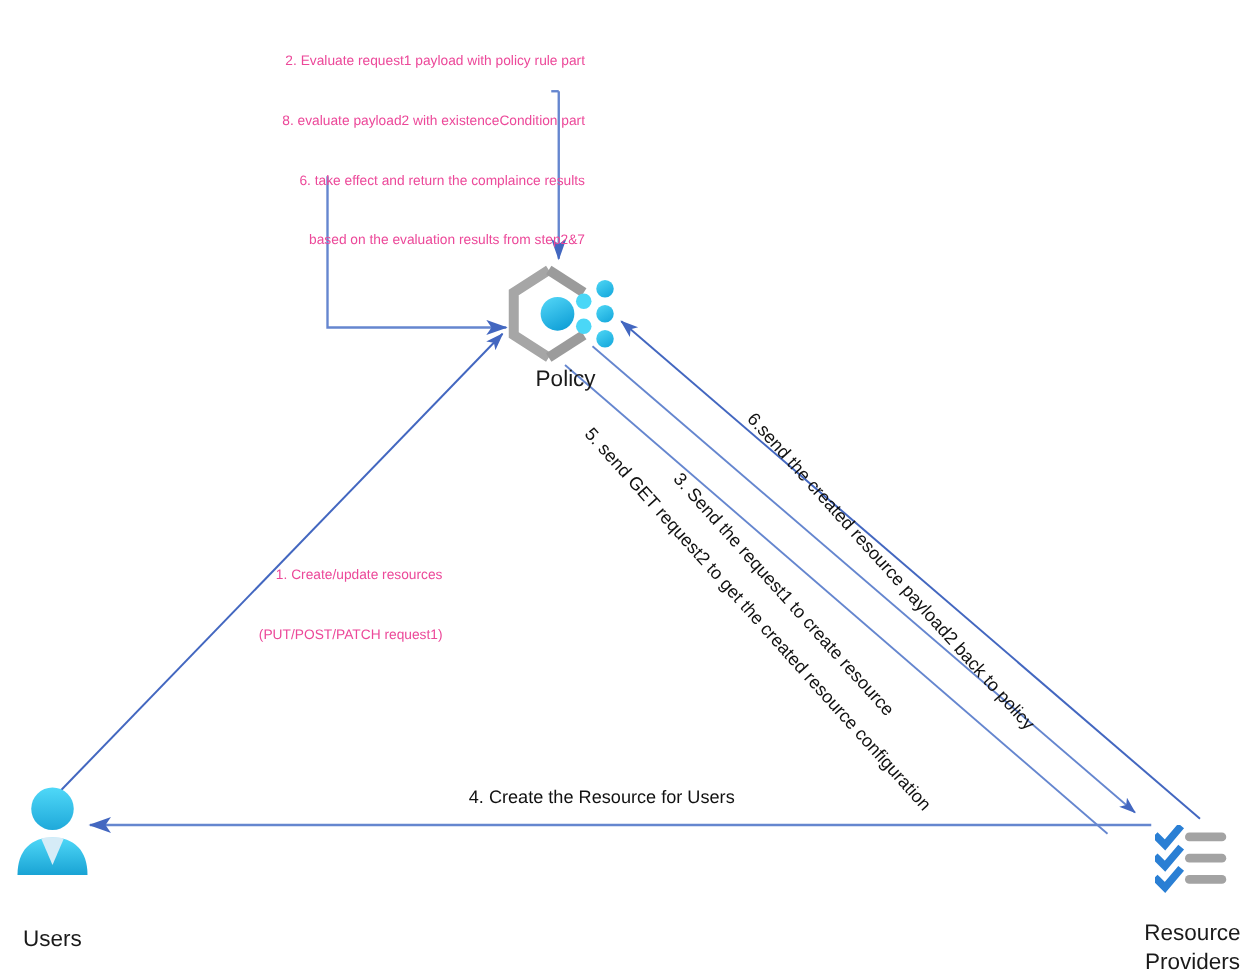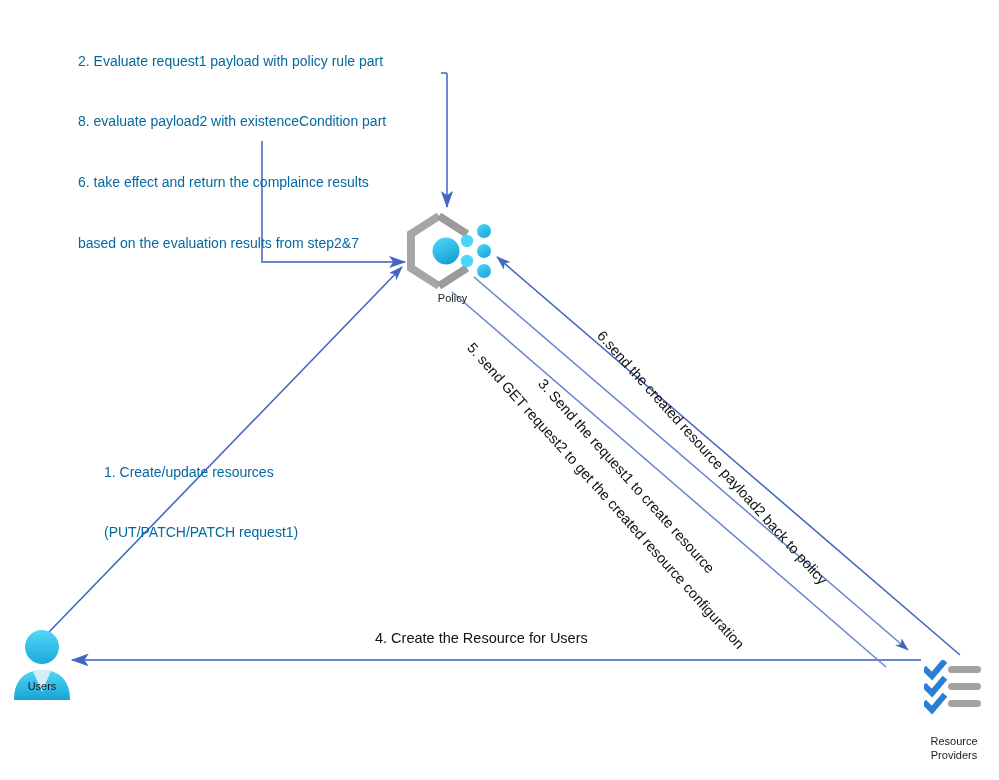--- a/index.html
+++ b/index.html
@@ -20,36 +20,36 @@
   svg.edges {
     position: absolute;
     left: 0;
     top: 0;
     width: 999px;
     height: 780px;
     pointer-events: none;
   }
   .note {
     position: absolute;
-    font-size: 14px;
-    color: #0369a1;
+    font-size: 11px;
+    color: #ec4899;
     line-height: 1.45;
     white-space: pre;
-    text-align: left;
+    text-align: right;
   }
   .edge-label {
     position: absolute;
     font-size: 14.5px;
     color: #111111;
     white-space: nowrap;
     transform-origin: 0 50%;
   }
   .node-label {
     position: absolute;
-    font-size: 11px;
+    font-size: 18px;
     color: #1a1a1a;
     text-align: center;
     line-height: 1.25;
   }
   .icon {
     position: absolute;
   }
   
   .policy-icon { left: 405px; top: 212px; width: 95px; height: 78px; }
   
@@ -103,21 +103,21 @@
 
   <div class="note" style="left:78px; top:10px; width:390px;">
     <div>2. Evaluate request1 payload with policy rule part</div>
     <div>8. evaluate payload2 with existenceCondition part</div>
     <div>6. take effect and return the complaince results</div>
     <div>based on the evaluation results from step2&amp;7</div>
   </div>
 
   <div class="note" style="left:104px; top:421px; width:250px;">
     <div>1. Create/update resources</div>
-    <div>(PUT/PATCH/PATCH request1)</div>
+    <div>(PUT/POST/PATCH request1)</div>
   </div>
 
   <div class="edge-label" style="left:375px; top:630px;">4. Create the Resource for Users</div>
 
   <div class="edge-label" style="left:600px; top:325px; transform: rotate(48deg);">6.send the created resource payload2 back to policy</div>
 
   <div class="edge-label" style="left:541px; top:373px; transform: rotate(48deg);">3. Send the request1 to create resource</div>
 
   <div class="edge-label" style="left:470px; top:337px; transform: rotate(48deg);">5. send GET request2 to get the created resource configuration</div>
 
@@ -142,21 +142,21 @@
   <div class="icon users-icon">
     <svg width="68" height="72" viewBox="0 0 68 72">
 
       <path d="M6,72 C6,52 17,42 34,42 C51,42 62,52 62,72 Z" fill="url(#gBody)"></path>
 
       <path d="M25,43 L34,64 L43,43 C40,41.5 28,41.5 25,43 Z" fill="#d6ecf7"></path>
 
       <circle cx="34" cy="19" r="17" fill="url(#gHead)"></circle>
     </svg>
   </div>
-  <div class="node-label" style="left:4px; top:680px; width:76px;">Users</div>
+  <div class="node-label" style="left:4px; top:740px; width:76px;">Users</div>
 
   <div class="icon rp-icon">
     <svg width="62" height="56" viewBox="0 0 62 56">
       <path d="M2,10 L8,16 L19,3" fill="none" stroke="#2a7fd4" stroke-width="6" stroke-linecap="square" stroke-linejoin="miter"></path>
       <rect x="24" y="6" width="33" height="7" rx="3.5" fill="#a3a3a3"></rect>
       <path d="M2,27 L8,33 L19,20" fill="none" stroke="#2a7fd4" stroke-width="6" stroke-linecap="square" stroke-linejoin="miter"></path>
       <rect x="24" y="23" width="33" height="7" rx="3.5" fill="#a3a3a3"></rect>
       <path d="M2,44 L8,50 L19,37" fill="none" stroke="#2a7fd4" stroke-width="6" stroke-linecap="square" stroke-linejoin="miter"></path>
       <rect x="24" y="40" width="33" height="7" rx="3.5" fill="#a3a3a3"></rect>
     </svg>

